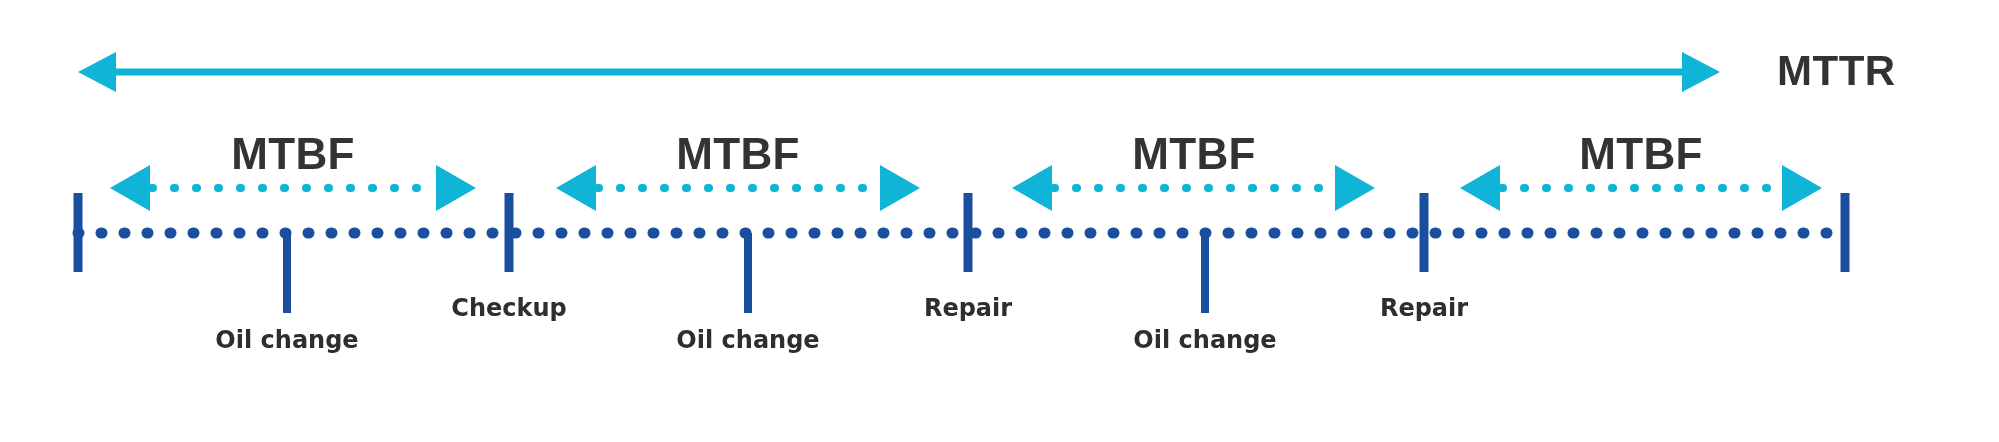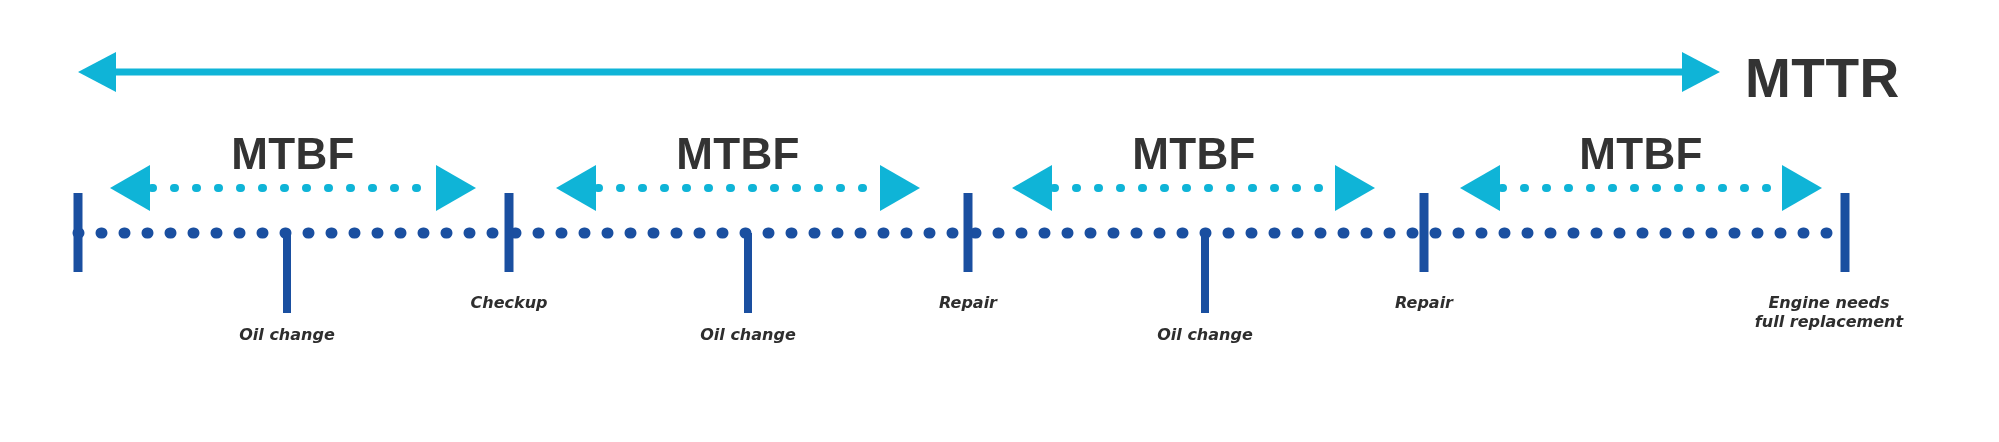--- a/index.html
+++ b/index.html
@@ -27,42 +27,42 @@
     display: block;
   }
   .lbl {
     position: absolute;
     white-space: pre;
     color: #333333;
     line-height: 1.18;
   }
   .lbl-mttr {
     font-family: "Liberation Sans", "DejaVu Sans", sans-serif;
-    font-size: 55px;
+    font-size: 42px;
     font-weight: 700;
     letter-spacing: 0.5px;
     color: #333333;
+    margin-left: 32px;
   }
   .lbl-mtbf {
     font-family: "Liberation Sans", "DejaVu Sans", sans-serif;
     font-size: 44px;
     font-weight: 600;
     letter-spacing: 0.3px;
     color: #333333;
     text-align: center;
     transform: translateX(-50%);
   }
   .lbl-event {
     font-family: "DejaVu Sans", "Liberation Sans", sans-serif;
-    font-size: 16px;
+    font-size: 24px;
     font-weight: 700;
     color: #2e2e2e;
     text-align: center;
     transform: translateX(-50%);
-    font-style: italic;
   }
 </style>
 </head>
 <body>
 
 <div id="canvas">
 
   <svg id="diagram-svg" viewBox="0 0 1999 442">
 
     <g>
@@ -127,16 +127,14 @@
   <div class="lbl lbl-event" style="left:509px; top:294px;">Checkup</div>
 
   <div class="lbl lbl-event" style="left:748px; top:326px;">Oil change</div>
 
   <div class="lbl lbl-event" style="left:968px; top:294px;">Repair</div>
 
   <div class="lbl lbl-event" style="left:1205px; top:326px;">Oil change</div>
 
   <div class="lbl lbl-event" style="left:1424px; top:294px;">Repair</div>
 
-  <div class="lbl lbl-event" style="left:1829px; top:294px;">Engine needs
-full replacement</div>
 
 </div>
 
 </body></html>

